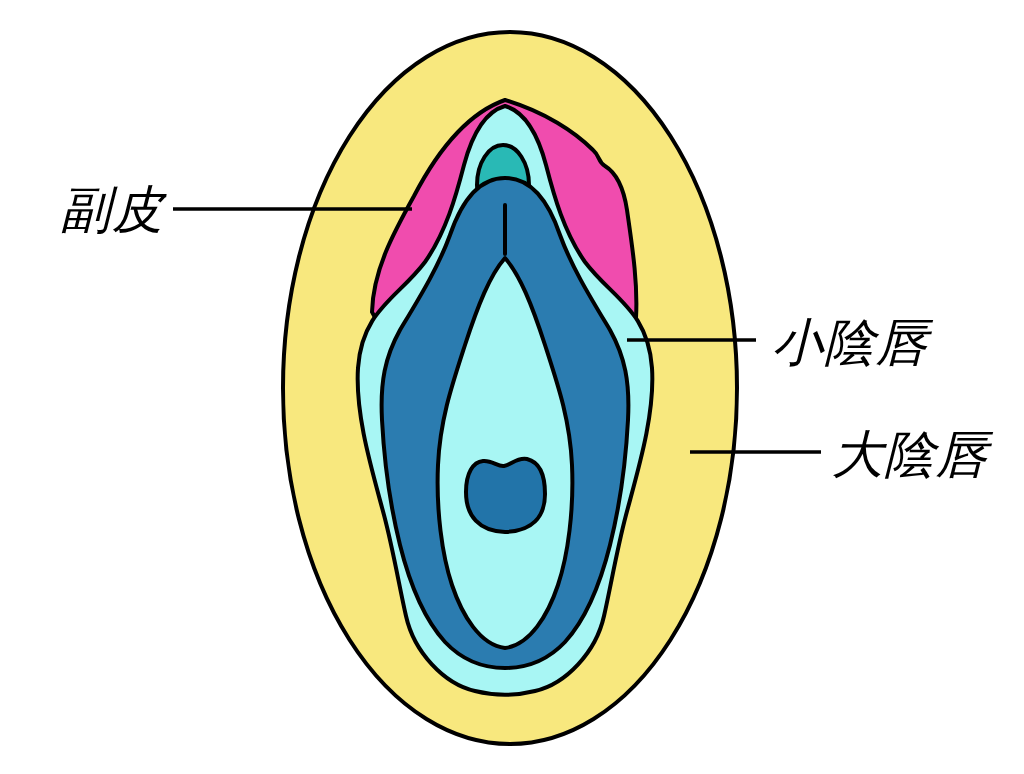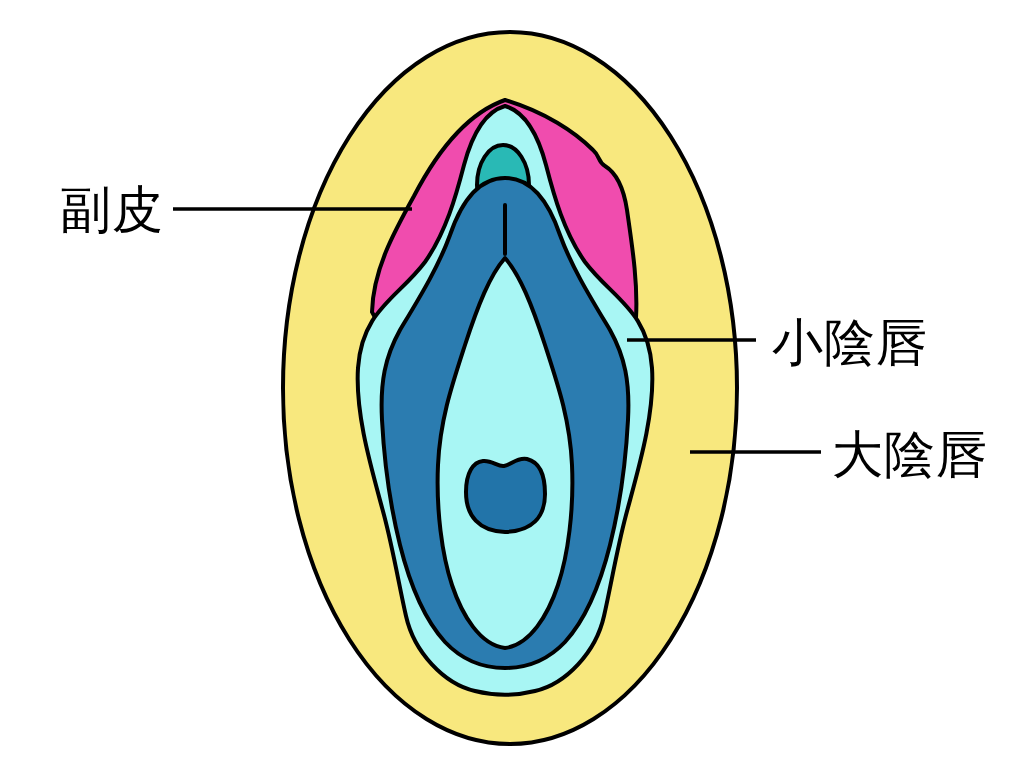--- a/index.html
+++ b/index.html
@@ -9,20 +9,21 @@
     height: 774px;
     background: #ffffff;
     overflow: hidden;
     font-family: "Liberation Sans", sans-serif;
   }
   .stage {
     position: relative;
     width: 1024px;
     height: 774px;
     background: #ffffff;
+    font-style: italic;
   }
   svg { display: block; }
   .diagram-label {
     font-family: "Liberation Sans", sans-serif;
     font-size: 51px;
     fill: #000000;
     letter-spacing: 1px;
   }
 </style>
 </head>

